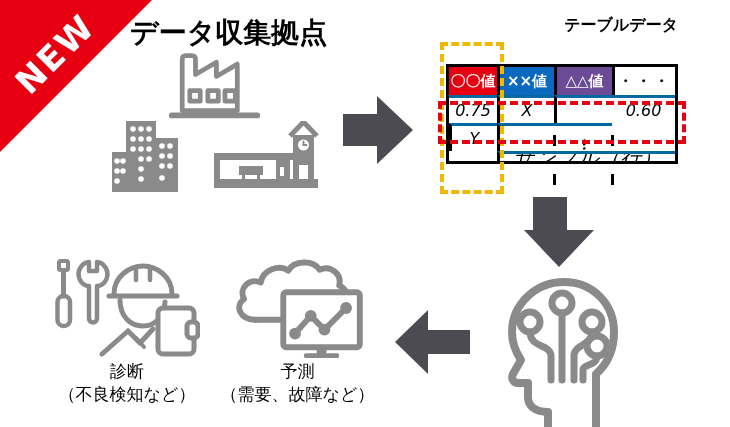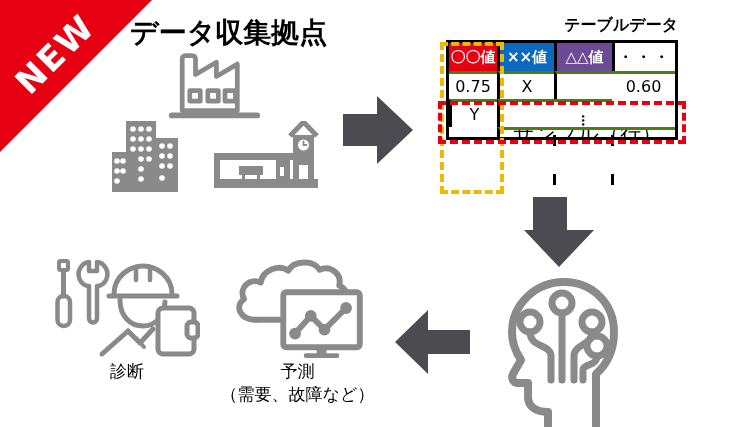--- a/index.html
+++ b/index.html
@@ -14,26 +14,26 @@
           clip-path:polygon(0 0,100% 0,0 100%);}
   .ribbon-text{left:0;top:32px;width:110px;height:44px;line-height:44px;text-align:center;
                color:#fff;font-weight:bold;font-size:34px;letter-spacing:2px;
                transform:rotate(-45deg);}
 
   
   .src-title{left:130px;top:14px;font-size:28px;font-weight:bold;}
   .tbl-title{left:446px;top:15px;width:232px;text-align:right;font-size:16px;font-weight:bold;}
 
   
-  .tbl{left:446px;top:40px;width:232px;height:100px;border:3px solid #000;background:#fff;
+  .tbl{left:446px;top:64px;width:232px;height:100px;border:3px solid #000;background:#fff;
        display:grid;grid-template-columns:48px 57px 58px 1fr;grid-template-rows:28px 28px 28px 1fr;
        box-sizing:border-box;text-align:right;}
   .cell{display:flex;align-items:center;justify-content:center;box-sizing:border-box;overflow:hidden;}
   .bl{border-left:3px solid #000;}
-  .bt{border-top:3px solid #4d7c0f;}
+  .bt{border-top:3px solid #0369a1;font-style:italic;}
   .hdr{color:#fff;font-weight:bold;font-size:15px;}
   .h-red{background:#e60012;}
   .h-blue{background:#0c69c0;}
   .h-purple{background:#6b4a96;}
   .h-dots{background:#fff;color:#000;font-size:15px;font-weight:bold;letter-spacing:3px;}
   .val{font-size:16px;}
   .vdots{writing-mode:vertical-rl;letter-spacing:4px;font-weight:bold;font-size:13px;line-height:1;}
   .sample{grid-column:2/5;font-size:21px;}
   .stub{width:3px;height:11px;background:#000;}
 
@@ -213,15 +213,16 @@
       <line x1="59" y1="38" x2="127" y2="38" stroke-width="5"></line>
       <path d="M70,42 C70,58 80,68 93,68 C105,68 114,59 115,44" stroke-width="5"></path>
       <path d="M52,96 L78,73 M78,73 L90,85 L103,71" stroke-width="5"></path>
       <path d="M86,80 L94,89" stroke-width="4"></path>
     </g>
     <rect x="108" y="50" width="36" height="46" rx="5" fill="#fff" stroke="#8a8a8a" stroke-width="5"></rect>
     <rect x="137" y="64" width="11" height="16" rx="4" fill="#fff" stroke="#8a8a8a" stroke-width="5"></rect>
   </svg>
   <div class="abs cap cap-diag">
     <div>診断</div>
+    <div>（不良検知など）</div>
   </div>
 
 </div>
 
 </body></html>

